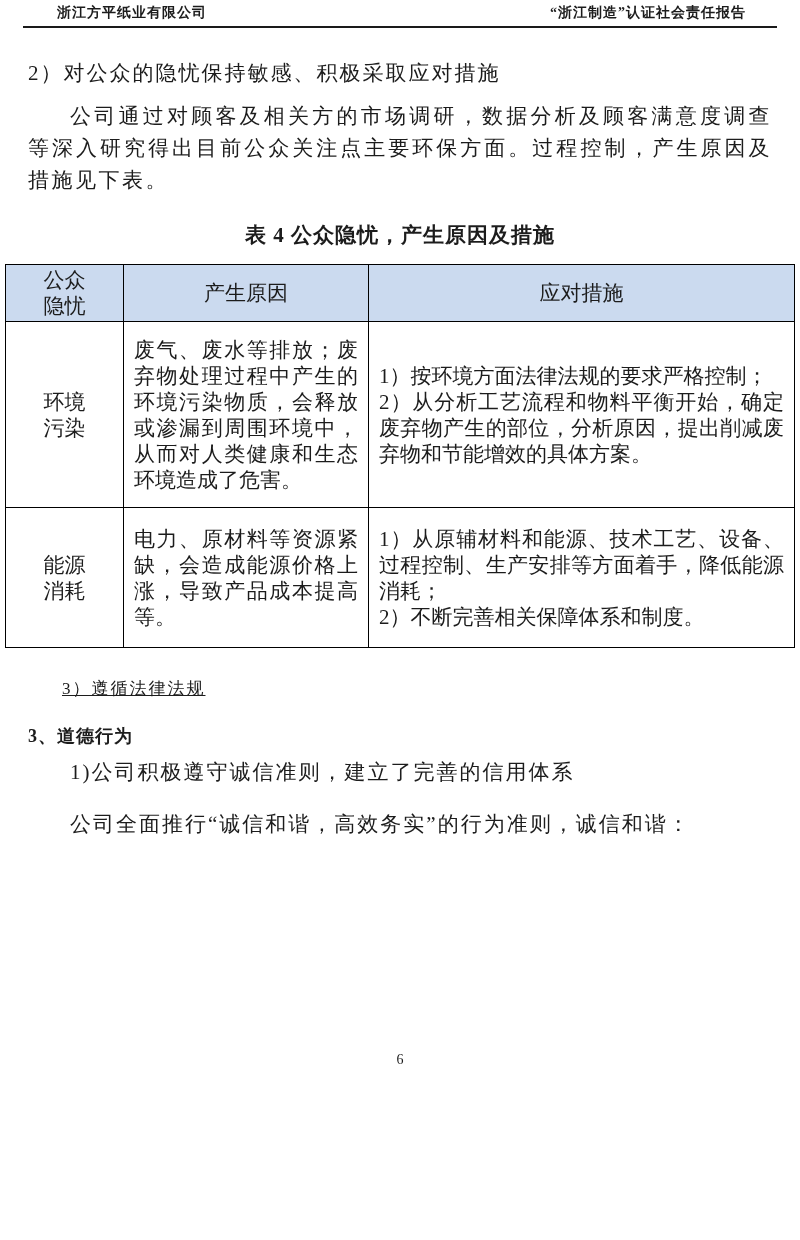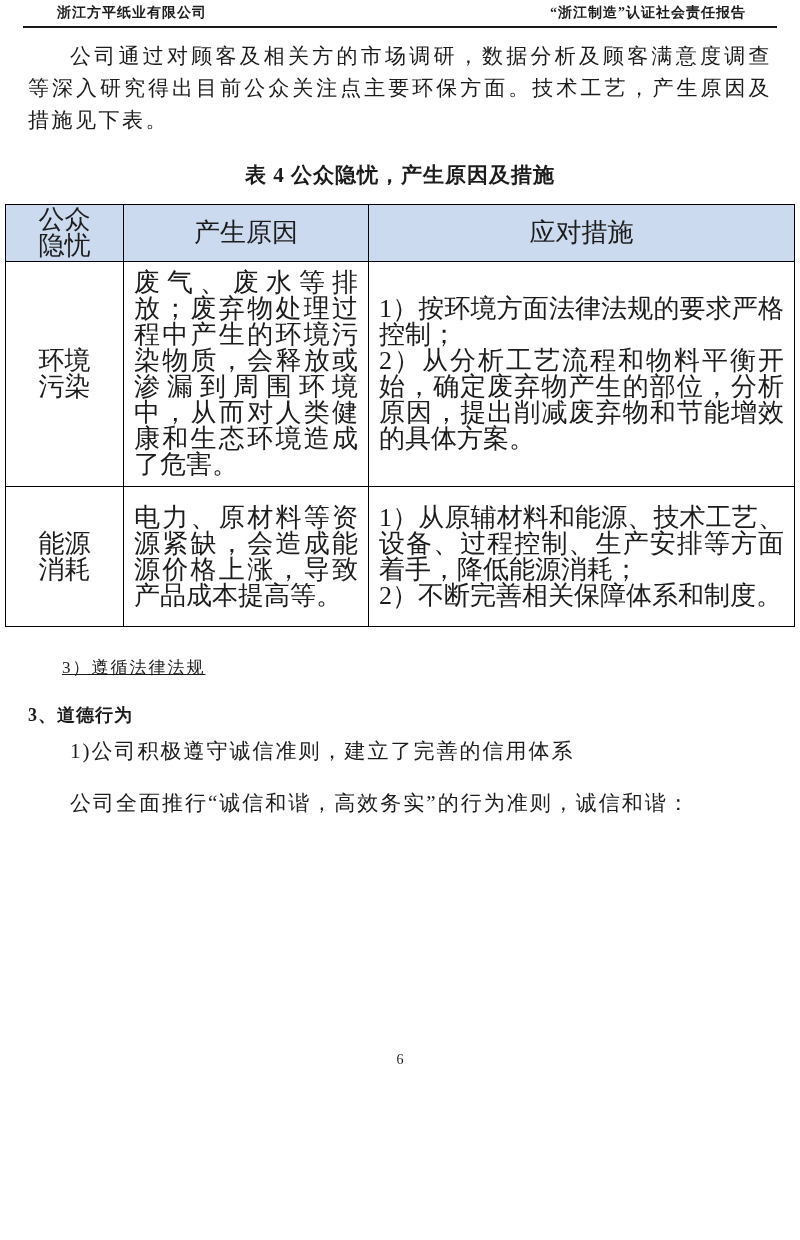--- a/index.html
+++ b/index.html
@@ -37,21 +37,21 @@
   .table-title{
     margin:24px 0 14px 0;
     text-align:center;font-weight:bold;
     font-size:21px;line-height:30px;letter-spacing:1px;
   }
   
   .tbl-wrap{margin:0 5px;}
   table.t4{
     width:790px;table-layout:fixed;
     border-collapse:collapse;
-    font-size:26px;
+    font-size:21px;
     border-radius:22px;
   }
   table.t4 th,table.t4 td{
     border:1.5px solid #000;
     vertical-align:middle;
     line-height:26px;
     padding:8px 10px;
     box-sizing:border-box;
   }
   table.t4 thead th{
@@ -100,22 +100,23 @@
 <div class="page">
 
   <div class="page-header">
     <span>浙江方平纸业有限公司</span>
     <span>“浙江制造”认证社会责任报告</span>
   </div>
   <div class="header-rule"></div>
 
   <div class="content">
 
+    <div class="sec-heading">2）对公众的隐忧保持敏感、积极采取应对措施</div>
 
-    <div class="para">公司通过对顾客及相关方的市场调研，数据分析及顾客满意度调查等深入研究得出目前公众关注点主要环保方面。技术工艺，产生原因及措施见下表。</div>
+    <div class="para">公司通过对顾客及相关方的市场调研，数据分析及顾客满意度调查等深入研究得出目前公众关注点主要环保方面。过程控制，产生原因及措施见下表。</div>
 
     <div class="table-title">表 4 公众隐忧，产生原因及措施</div>
   </div>
 
   <div class="tbl-wrap">
     <table class="t4">
       <colgroup>
         <col class="col-concern">
         <col class="col-cause">
         <col class="col-measures">

